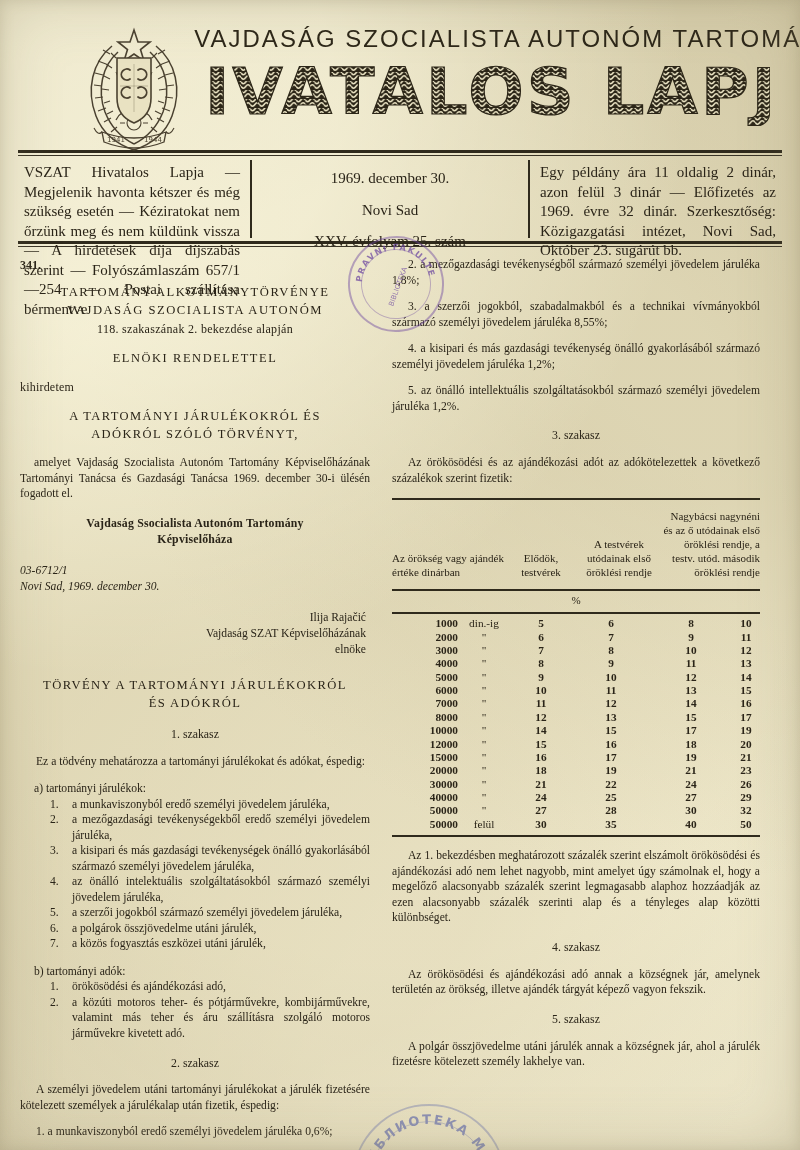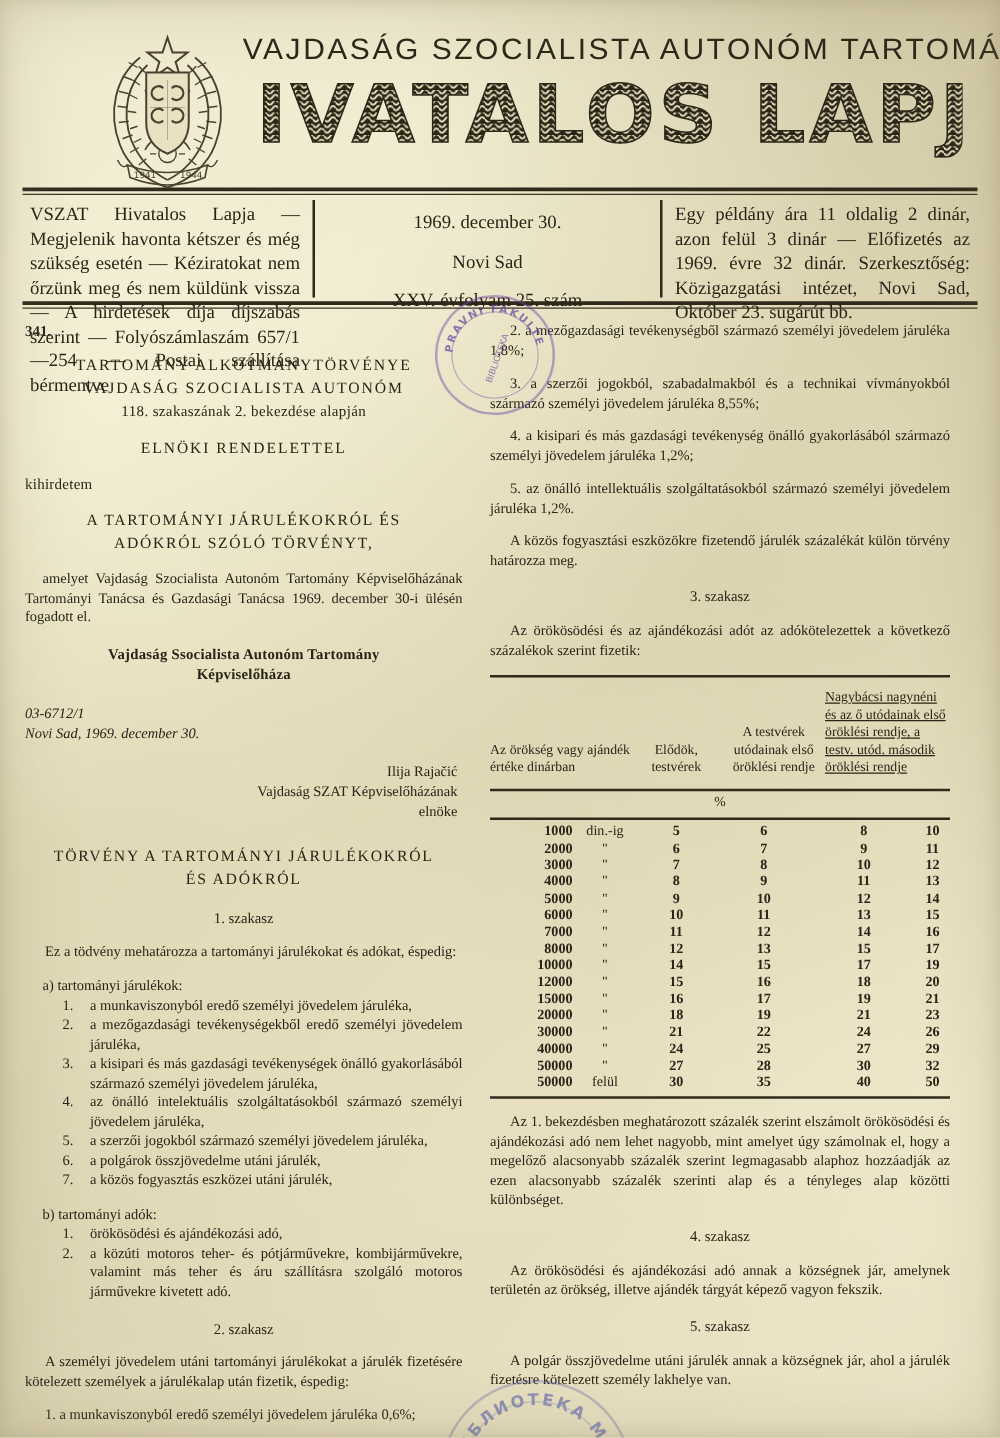--- a/index.html
+++ b/index.html
@@ -90,21 +90,21 @@
 
   
   .tbl-wrap{margin-top:12px;}
   .tbl-rule-top{height:2px;background:#2f2a1c;}
   .tbl-rule-mid{height:2px;background:#2f2a1c;margin-top:3px;}
   .tbl-rule-bot{height:2px;background:#2f2a1c;margin-top:2px;}
   .tbl-head{display:flex;align-items:flex-end;padding:9px 0 6px;font-size:11px;line-height:1.28;}
   .th1{width:112px;}
   .th2{width:74px;text-align:center;padding-bottom:0;}
   .th3{width:82px;text-align:center;}
-  .th4{flex:1;text-align:left;text-decoration:underline;}
+  .th4{flex:1;text-align:right;}
   .pct-row{text-align:center;font-size:11px;padding:2px 0 2px;}
   .tbl-body{font-size:11.3px;line-height:1.185;padding:3px 0 2px;font-weight:bold;}
   .trow{display:flex;}
   .c-val{width:66px;text-align:right;}
   .c-unit{width:52px;text-align:center;padding-left:0;font-weight:normal;}
   .c-n1{width:62px;text-align:center;}
   .c-n2{width:78px;text-align:center;}
   .c-n3{width:82px;text-align:center;}
   .c-n4{flex:1;text-align:center;}
 
@@ -301,21 +301,20 @@
       <div class="lead">1. a munkaviszonyból eredő személyi jövedelem járuléka 0,6%;</div>
     </div>
 
     <div class="col right">
 
       <div class="lead" style="margin-top:0">2. a mezőgazdasági tevékenységből származó személyi jövedelem járuléka 1,8%;</div>
       <div class="lead">3. a szerzői jogokból, szabadalmakból és a technikai vívmányokból származó személyi jövedelem járuléka 8,55%;</div>
       <div class="lead">4. a kisipari és más gazdasági tevékenység önálló gyakorlásából származó személyi jövedelem járuléka 1,2%;</div>
       <div class="lead">5. az önálló intellektuális szolgáltatásokból származó személyi jövedelem járuléka 1,2%.</div>
 
-      <div class="lead">A közös fogyasztási eszközökre fizetendő járulék százalékát külön törvény határozza meg.</div>
 
       <div class="section-h">3. szakasz</div>
       <div class="lead">Az örökösödési és az ajándékozási adót az adókötelezettek a következő százalékok szerint fizetik:</div>
 
       <div class="tbl-wrap">
         <div class="tbl-rule-top"></div>
 
         <div class="tbl-head">
           <div class="th1">Az örökség vagy ajándék értéke dinárban</div>
           <div class="th2">Elődök, testvérek</div>

